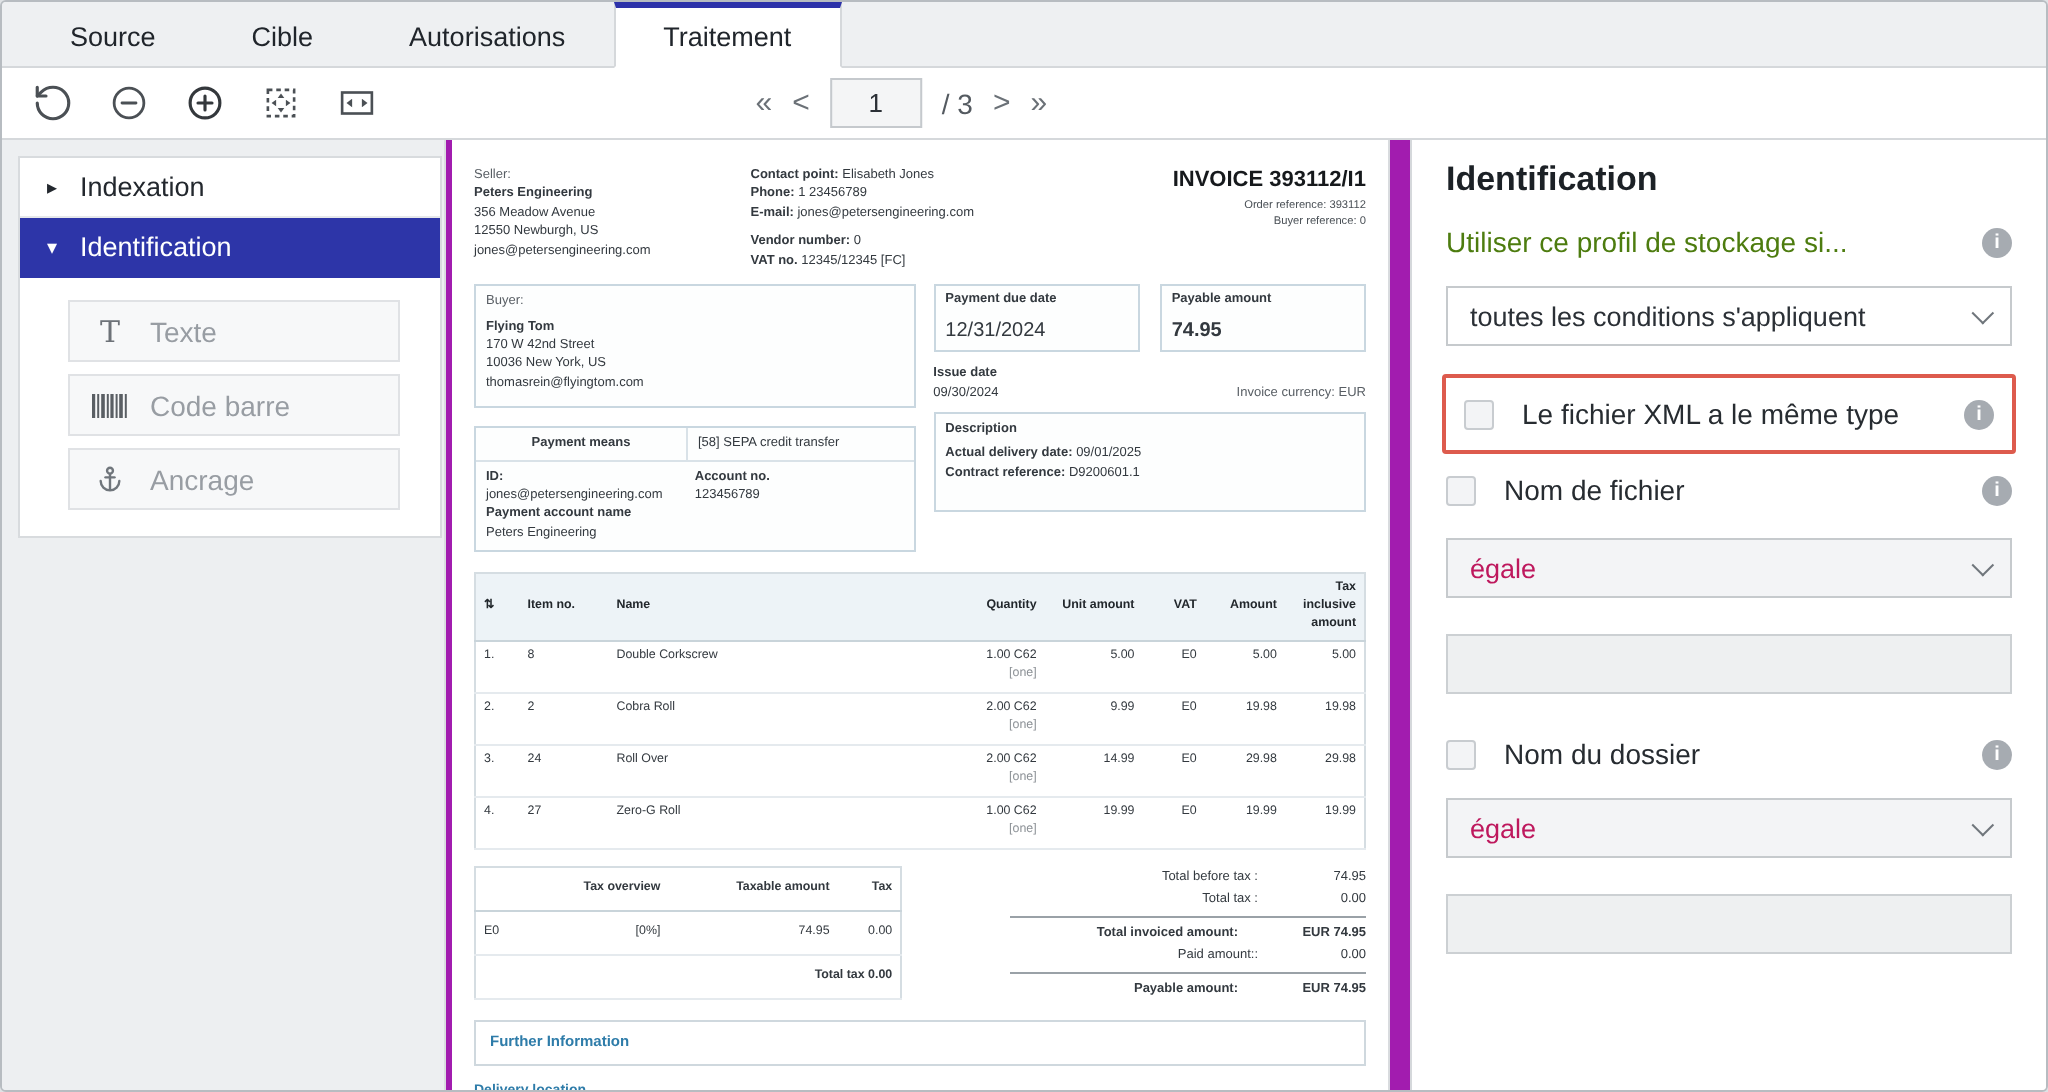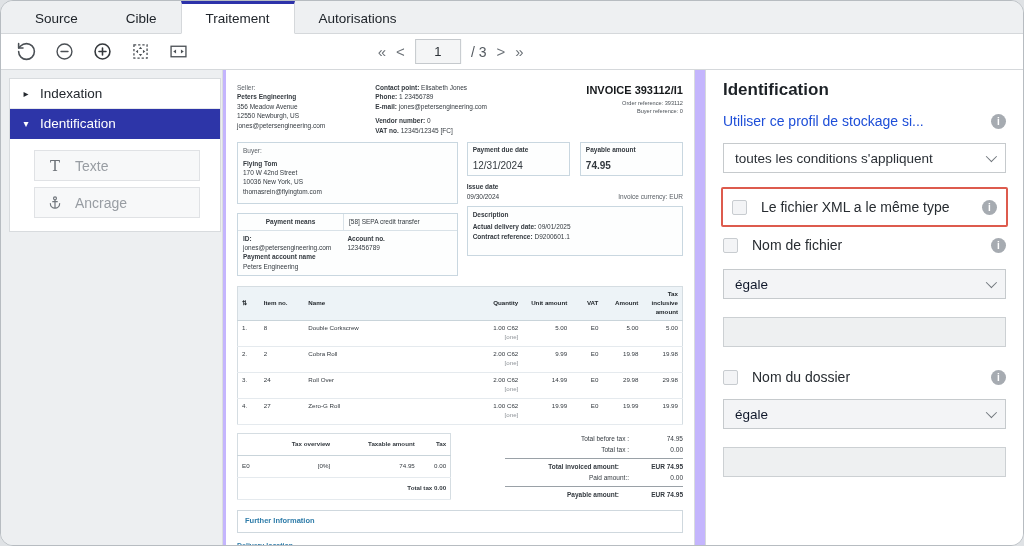--- a/index.html
+++ b/index.html
@@ -1,18 +1,18 @@
 <!DOCTYPE html>
 <html><head>
 <meta charset="utf-8">
 <style>
   * { box-sizing: border-box; }
   body { margin:0; background:#dfe2e5; font-family:"Liberation Sans", sans-serif; }
   .window { position:relative; width:1024px; height:546px; margin:0 auto; background:#eef0f2;
-            border:1px solid #b7bcc1; border-radius:13px; overflow:hidden; }
+            border:1px solid #b7bcc1; border-radius:3px; overflow:hidden; }
 
   
   .tabbar { display:flex; align-items:stretch; height:33px; background:#eef0f2;
             border-bottom:1px solid #d5d8db; padding-left:10px; }
   .tab { display:flex; align-items:center; padding:0 24px; font-size:13.5px; color:#20252b;
          border-top:3px solid transparent; cursor:pointer; }
   .tab.active { background:#fff; border:1px solid #d5d8db; border-top:3px solid #2d32aa;
                 border-bottom:1px solid #fff; margin-bottom:-1px; }
 
   
@@ -37,36 +37,36 @@
              font-size:13.5px; color:#23282e; border-bottom:1px solid #e6e8ea; cursor:pointer; }
   .acc-row.selected { background:#2d35a8; color:#fff; border-bottom-color:#2d35a8; }
   .tri { font-size:10px; width:10px; text-align:center; }
   .tools { padding:11px 20px 13px 24px; display:flex; flex-direction:column; gap:6px; }
   .toolbtn { display:flex; align-items:center; gap:11px; height:31px; padding:0 11px;
              background:#f7f8f9; border:1px solid #e0e2e5; color:#989da3; font-size:14px; cursor:pointer; }
   .t-glyph { font-family:"DejaVu Serif", serif; font-size:15px; color:#6d7278; width:18px; text-align:center; }
   .toolicon { width:18px; height:16px; }
 
   
-  .canvas { flex:1; background:#c4b5fd; overflow:hidden; }
+  .canvas { flex:1; background:#a21caf; overflow:hidden; }
   .page { width:469px; height:100%; margin-left:3px; background:#fff; border-right:1px solid #d8dbde;
           padding:13px 11px 0 11px; overflow:hidden; font-size:6.5px; line-height:1.45;
           color:#33393f; cursor:default; }
 
   
   .props { width:318px; background:#fff; border-left:1px solid #d5d8db; padding:10px 17px 0 17px; }
   .p-title { font-size:17px; font-weight:bold; color:#1c2126; margin-bottom:13px; }
   .p-row { display:flex; align-items:center; margin-bottom:14px; }
-  .p-sub { font-size:14px; color:#1d4ed8; }
+  .p-sub { font-size:14px; color:#4d7c0f; }
   .info { width:15px; height:15px; border-radius:50%; background:#a6abb1; color:#fff; font-size:10px;
           font-weight:bold; line-height:15px; text-align:center; margin-left:auto; flex:0 0 15px; }
   .info::before { content:"i"; }
   .select { display:flex; align-items:center; height:30px; border:1px solid #c6cacd; background:#fff;
             padding:0 11px; font-size:13.5px; color:#2b3036; margin-bottom:14px; cursor:pointer; }
-  .select.disabled { background:#f3f4f6; color:#0f172a; cursor:default; }
+  .select.disabled { background:#f3f4f6; color:#be185d; cursor:default; }
   .chev { width:8px; height:8px; border-right:1.7px solid #70767c; border-bottom:1.7px solid #70767c;
           transform:rotate(45deg) translateY(-2px); margin-left:auto; }
   .alertbox { border:2px solid #dd5b4d; border-radius:2px; padding:10px 9px; display:flex;
               align-items:flex-end; margin:0 -2px 10px -2px; }
   .chk { width:15px; height:15px; border:1px solid #c8ccd0; background:#f3f4f6; border-radius:2px;
          flex:0 0 15px; margin-right:14px; cursor:pointer; }
   .chk-label { font-size:14px; color:#272c31; }
   .p-head { font-size:15px; font-weight:bold; color:#1c2126; margin-bottom:13px; }
   .chkrow { display:flex; align-items:center; margin-bottom:16px; }
   .tinput { height:30px; border:1px solid #ccd0d3; background:#eef0f1; margin-bottom:22px; }
@@ -122,22 +122,22 @@
   .dl-head { margin-top:8px; }
 </style>
 </head>
 <body>
 
 <div class="window">
 
   <div class="tabbar">
     <div class="tab">Source</div>
     <div class="tab">Cible</div>
+    <div class="tab">Autorisations</div>
     <div class="tab active">Traitement</div>
-    <div class="tab">Autorisations</div>
   </div>
 
   <div class="toolbar">
     <button class="tbtn">
       <svg class="icon-svg" viewBox="0 0 24 24" fill="none" stroke="#4b5055" stroke-width="1.8" stroke-linecap="round" stroke-linejoin="round">
           <path d="M3 12a9 9 0 1 0 9-9 9.75 9.75 0 0 0-6.74 2.74L3 8"></path>
           <path d="M3 3v5h5"></path>
         </svg>
     </button>
     <button class="tbtn">
@@ -195,20 +195,33 @@
         <div class="acc-row selected">
           <span class="tri">▾</span>
           <span>Identification</span>
         </div>
         <div class="tools">
           <div class="toolbtn">
             <span class="t-glyph">T</span>
             <span>Texte</span>
           </div>
           <div class="toolbtn">
+            <svg class="toolicon" viewBox="0 0 18 14" fill="#5a5f64">
+                <rect x="0" y="1" width="1.6" height="12"></rect>
+                <rect x="2.6" y="1" width="1" height="12"></rect>
+                <rect x="4.6" y="1" width="1.8" height="12"></rect>
+                <rect x="7.4" y="1" width="1" height="12"></rect>
+                <rect x="9.2" y="1" width="1.6" height="12"></rect>
+                <rect x="11.8" y="1" width="1" height="12"></rect>
+                <rect x="13.6" y="1" width="1.8" height="12"></rect>
+                <rect x="16.4" y="1" width="1" height="12"></rect>
+              </svg>
+            <span>Code barre</span>
+          </div>
+          <div class="toolbtn">
             <svg class="toolicon" viewBox="0 0 24 24" fill="none" stroke="#70767c" stroke-width="1.8" stroke-linecap="round">
                 <circle cx="12" cy="5" r="2.2"></circle>
                 <line x1="12" y1="7.4" x2="12" y2="19"></line>
                 <line x1="8.6" y1="10" x2="15.4" y2="10"></line>
                 <path d="M5 12.8a7 7 0 0 0 14 0"></path>
               </svg>
             <span>Ancrage</span>
           </div>
         </div>
       </div>

